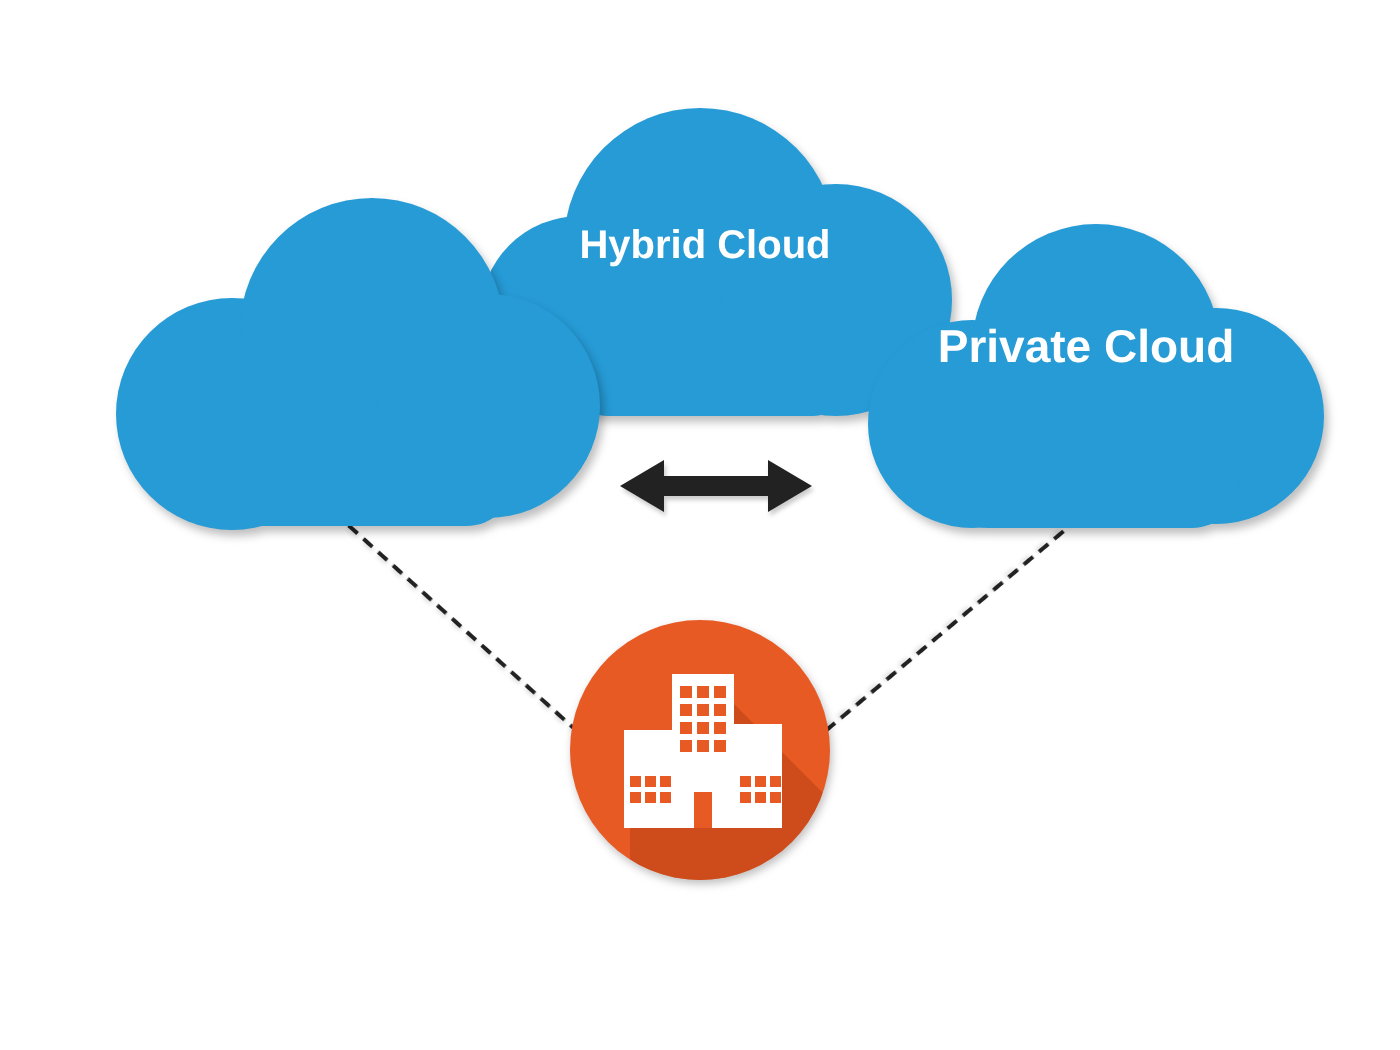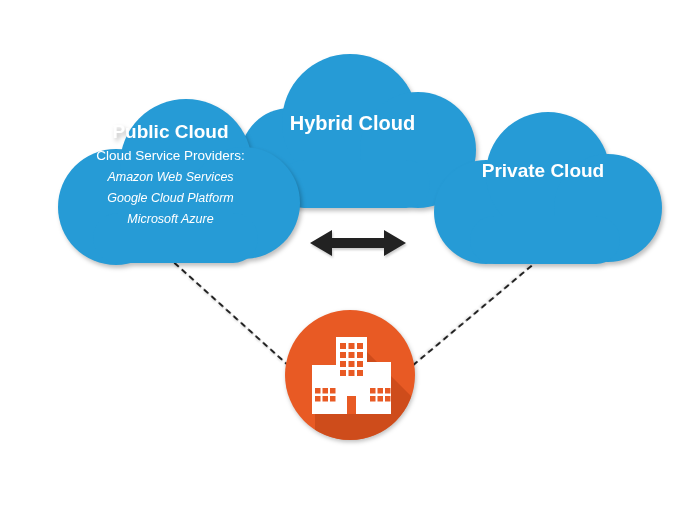--- a/index.html
+++ b/index.html
@@ -86,40 +86,33 @@
 
   <div class="cloud" style="left:38px; top:95px; width:265px; height:175px;">
     <svg width="265" height="175" viewBox="0 0 265 175">
       <g fill="#269bd6">
         <circle cx="78" cy="112" r="58"></circle>
         <circle cx="148" cy="70" r="66"></circle>
         <circle cx="206" cy="108" r="56"></circle>
         <rect x="55" y="118" width="165" height="50" rx="25"></rect>
       </g>
     </svg>
-    <div class="cloud-label" style="top:26px;">
-      <div class="title" style="font-size:19px;">Public Cloud</div>
-      <div class="sub" style="font-size:13.5px; margin-top:5px;">Cloud Service Providers:</div>
-      <div class="sub ital" style="font-size:12.5px; margin-top:7px;">Amazon Web Services</div>
-      <div class="sub ital" style="font-size:12.5px; margin-top:7px;">Google Cloud Platform</div>
-      <div class="sub ital" style="font-size:12.5px; margin-top:7px;">Microsoft Azure</div>
-    </div>
   </div>
 
   <div class="cloud" style="left:418px; top:108px; width:250px; height:160px;">
     <svg width="250" height="160" viewBox="0 0 250 160">
       <g fill="#269bd6">
         <circle cx="68" cy="104" r="52"></circle>
         <circle cx="130" cy="66" r="62"></circle>
         <circle cx="190" cy="100" r="54"></circle>
         <rect x="52" y="108" width="150" height="48" rx="24"></rect>
       </g>
     </svg>
     <div class="cloud-label" style="top:52px;">
-      <div class="title" style="font-size:19px;">Private Cloud</div>
+      <div class="title" style="font-size:23px;">Private Cloud</div>
     </div>
   </div>
 
   <div class="dbl-arrow" style="left:310px; top:226px;">
     <svg width="96" height="34" viewBox="0 0 96 34">
       <g fill="#222">
         <polygon points="0,17 22,4 22,30"></polygon>
         <rect x="20" y="12" width="56" height="10"></rect>
         <polygon points="96,17 74,4 74,30"></polygon>
       </g>

